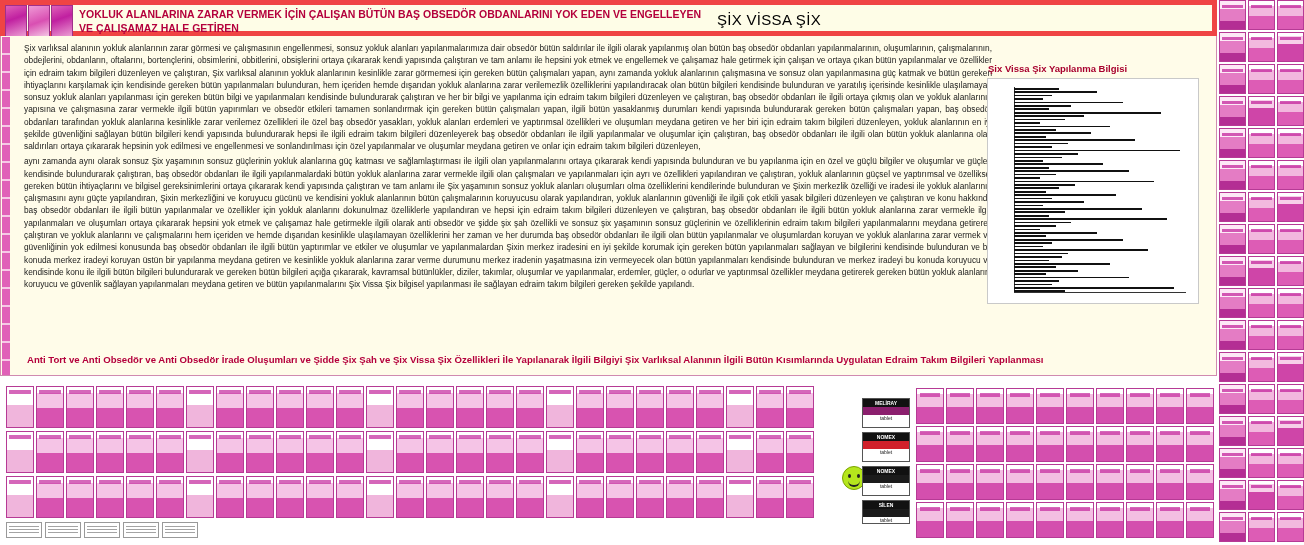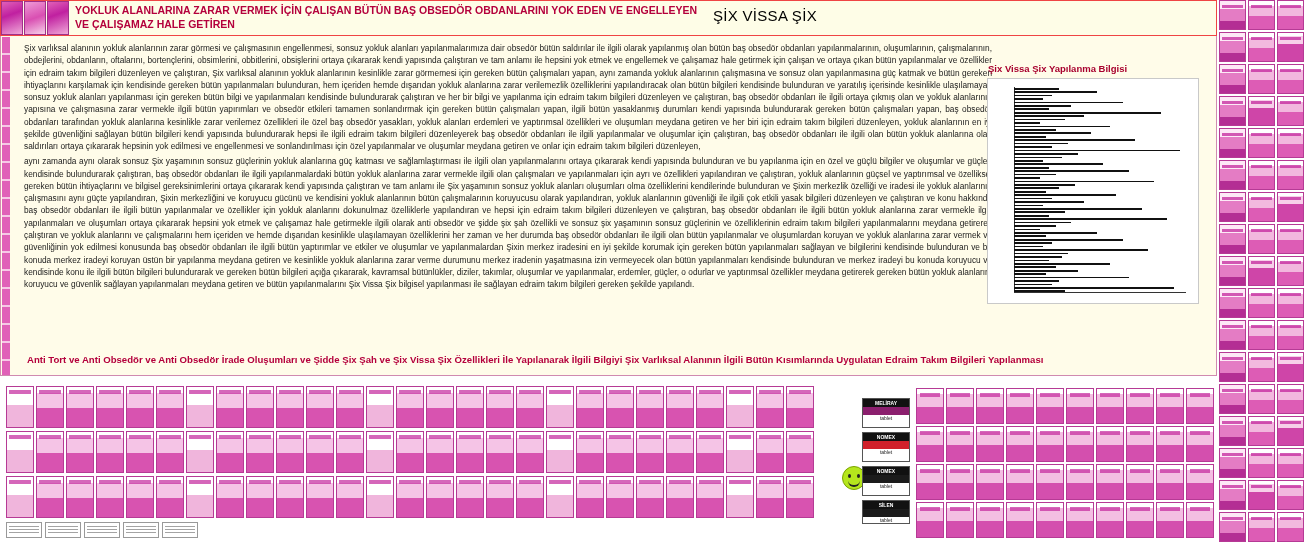--- a/index.html
+++ b/index.html
@@ -20,21 +20,21 @@
     width: 1304px;
     height: 545px;
   }
 
   
   .top-banner {
     position: absolute;
     left: 0; top: 0;
     width: 1217px;
     height: 36px;
-    border: 1px solid #ef4444;
+    border: 5px solid #ef4444;
     background: #fefde7;
     box-sizing: border-box;
   }
   .thumb-strip-top {
     position: absolute;
     left: 0; top: 0;
     width: 70px; height: 36px;
     display: flex;
     gap: 1px;
     overflow: hidden;

